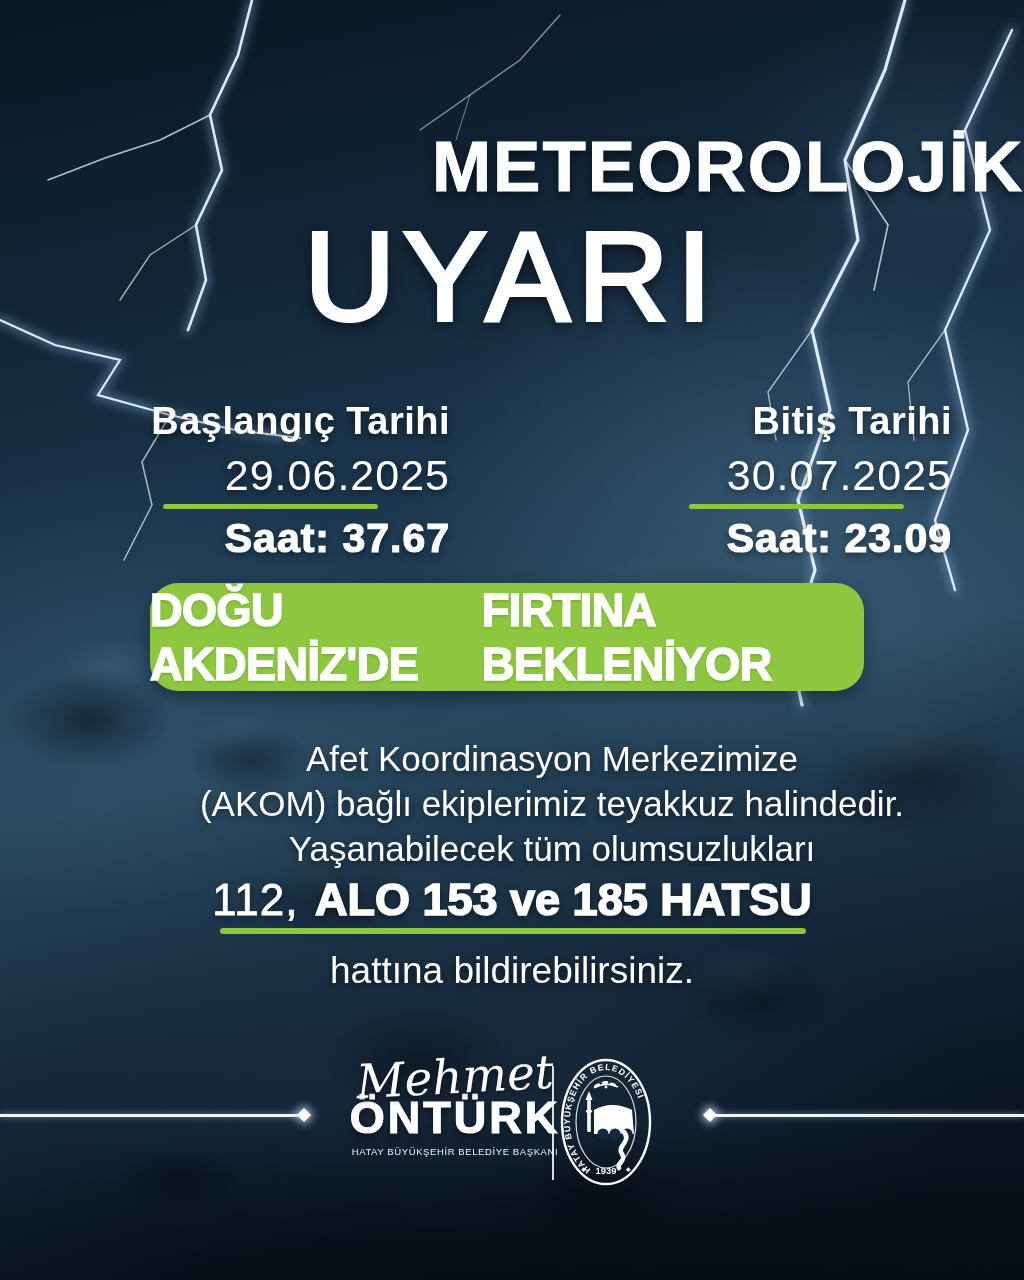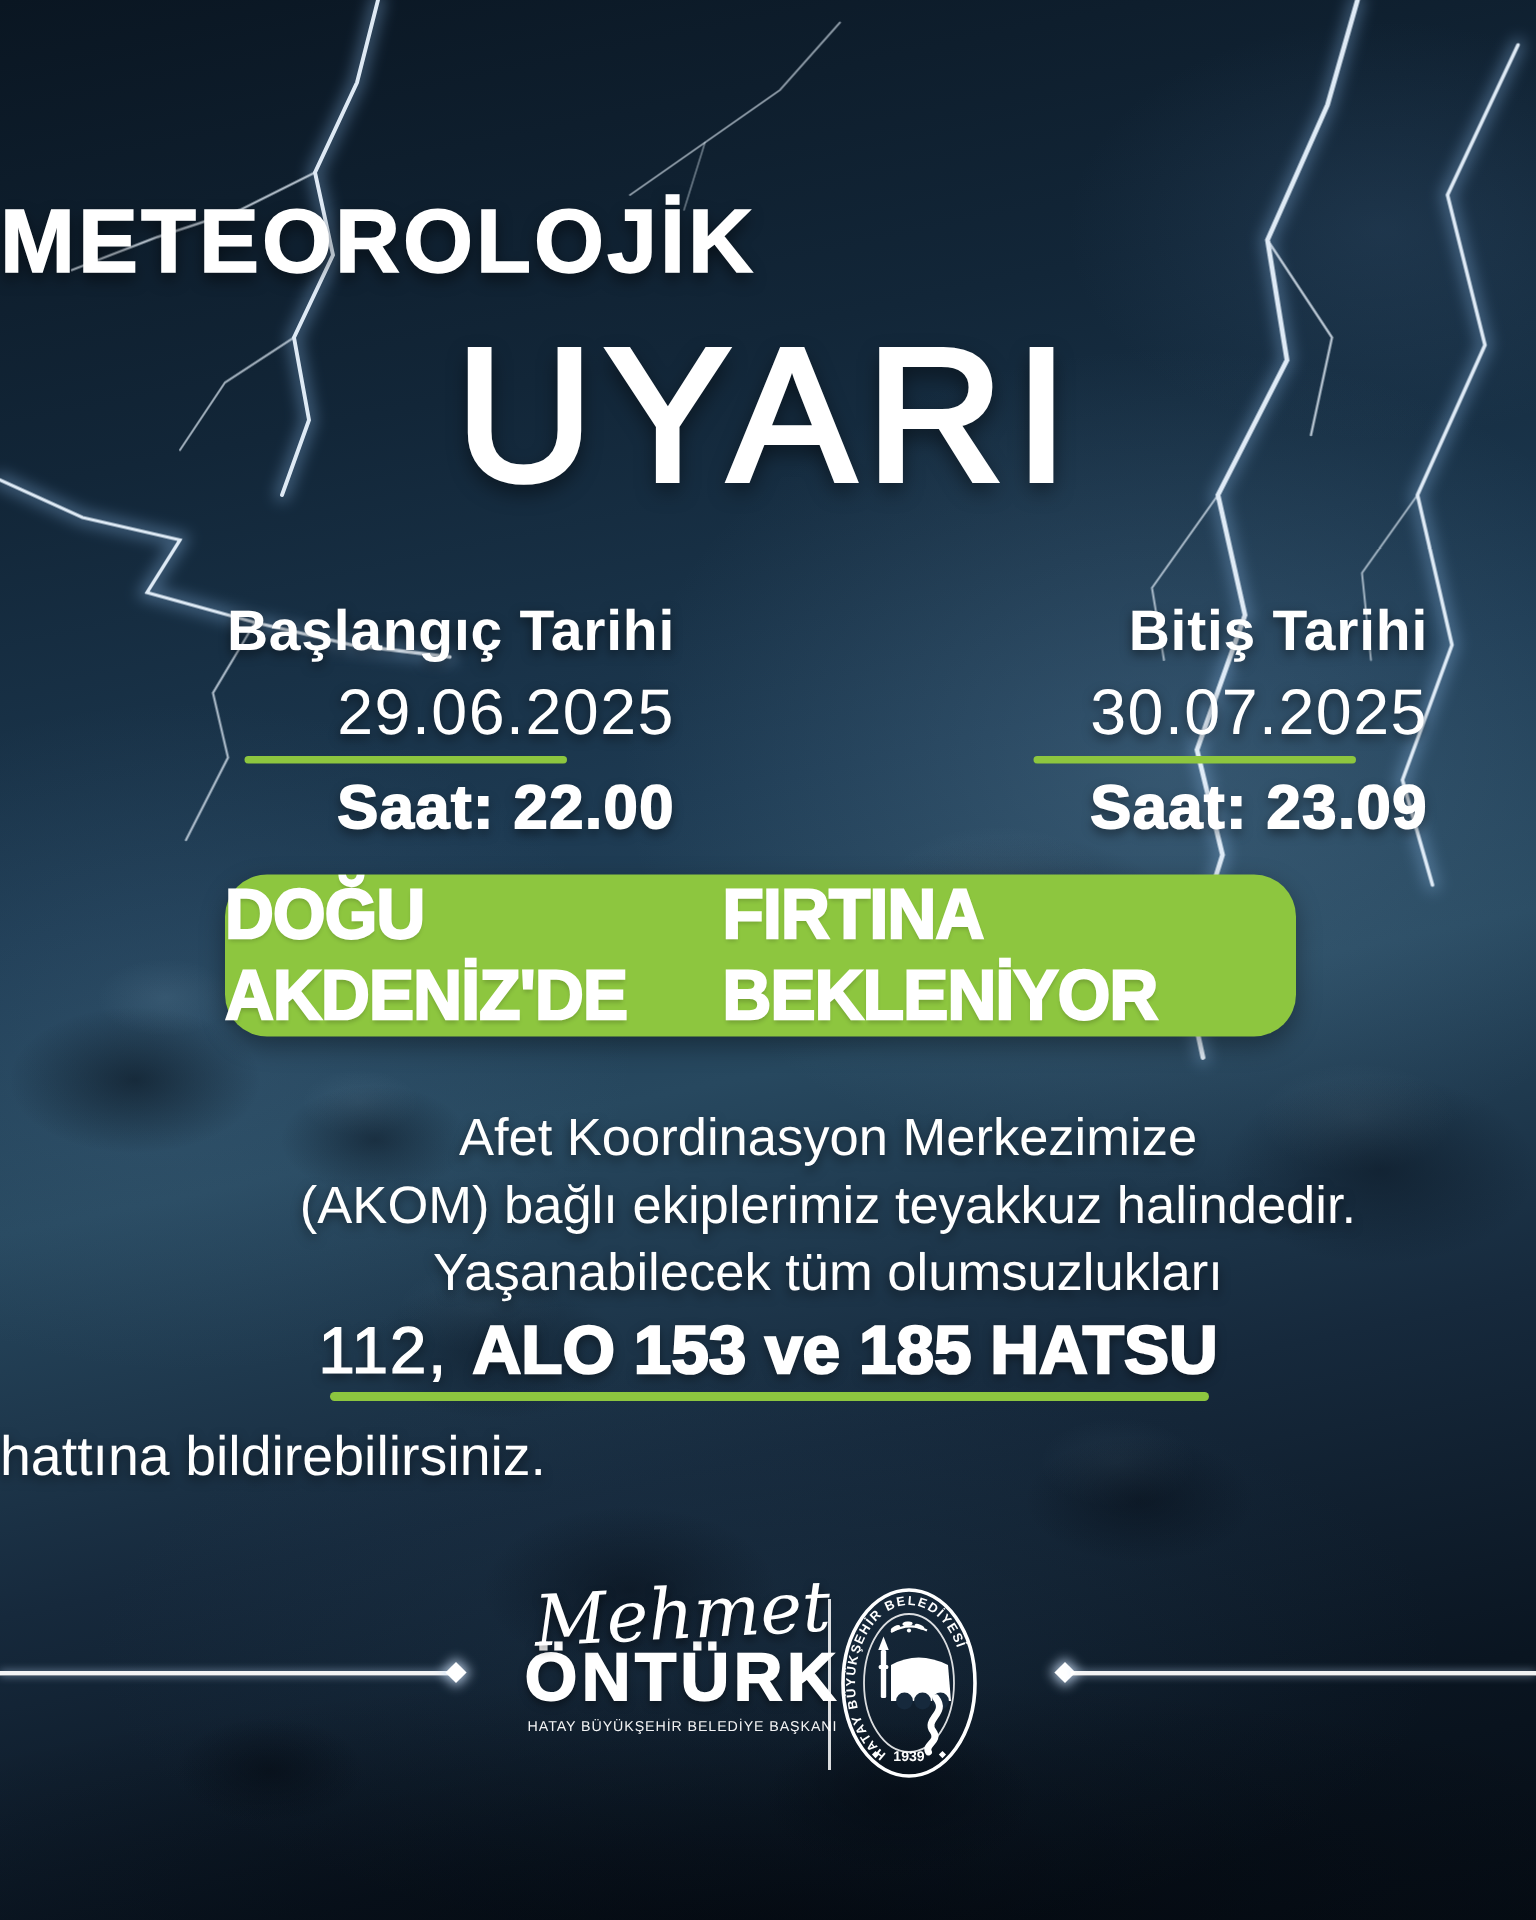--- a/index.html
+++ b/index.html
@@ -36,21 +36,21 @@
       radial-gradient(84px 46px at 320px 872px, rgba(150,190,215,.07), rgba(0,0,0,0) 65%),
       radial-gradient(160px 90px at 680px 620px, rgba(10,22,34,.40), rgba(0,0,0,0) 70%),
       radial-gradient(110px 58px at 665px 588px, rgba(170,205,230,.08), rgba(0,0,0,0) 65%),
       radial-gradient(900px 220px at 50% 101%, rgba(2,6,12,.65), rgba(0,0,0,0) 80%);
   }
   .lightning{position:absolute;inset:0;}
   .content{position:absolute;inset:0;z-index:3;}
 
   .title-line1{
     position:absolute;top:126px;left:0;width:100%;
-    text-align:left;font-size:60px;font-weight:bold;letter-spacing:2px;
+    text-align:right;font-size:71px;font-weight:bold;letter-spacing:2px;
     -webkit-text-stroke:1px #fff;
     text-shadow:0 5px 10px rgba(0,0,0,.55);
   }
   .title-line2{
     position:absolute;top:204px;left:0;width:100%;
     text-align:center;font-size:126px;font-weight:normal;letter-spacing:8px;
     -webkit-text-stroke:4px #fff;
     text-shadow:0 6px 14px rgba(0,0,0,.6);
   }
 
@@ -75,21 +75,21 @@
     text-shadow:0 2px 3px rgba(0,0,0,.18);
   }
 
   .message{position:absolute;top:736px;left:0;width:100%;text-align:center;
     font-size:35px;line-height:45px;text-shadow:0 3px 7px rgba(0,0,0,.5);padding-left:40px;}
   .hotline{position:absolute;top:874px;left:0;width:100%;text-align:center;
     text-shadow:0 3px 7px rgba(0,0,0,.5);}
   .hotline .prefix{font-size:44px;font-weight:normal;letter-spacing:1px;-webkit-text-stroke:.8px #fff;}
   .hotline .main{font-size:45px;font-weight:bold;letter-spacing:0;-webkit-text-stroke:1.6px #fff;margin-left:12px;}
   .hotline-underline{position:absolute;left:220px;top:928px;width:586px;height:6px;border-radius:3px;}
-  .closing{position:absolute;top:950px;left:0;width:100%;text-align:left;
+  .closing{position:absolute;top:950px;left:0;width:100%;text-align:center;
     font-size:37px;text-shadow:0 3px 7px rgba(0,0,0,.5);}
 
   .footer-line{position:absolute;top:1114px;height:3px;background:linear-gradient(to right,rgba(255,255,255,.95),rgba(255,255,255,.95));box-shadow:0 0 6px rgba(200,225,255,.6);}
   .footer-line.left{left:0;width:300px;}
   .footer-line.right{left:714px;width:310px;}
   .diamond{position:absolute;top:1110px;width:10px;height:10px;background:#fff;transform:rotate(45deg);box-shadow:0 0 8px 2px rgba(210,230,255,.8);}
   .diamond.left{left:299px;}
   .diamond.right{left:705px;}
 
   .signature{position:absolute;left:330px;top:1052px;width:250px;text-align:center;}
@@ -146,21 +146,21 @@
 
   <div class="content">
 
     <div class="title-line1">METEOROLOJİK</div>
     <div class="title-line2">UYARI</div>
 
     <div class="date-col start">
       <div class="date-label">Başlangıç Tarihi</div>
       <div class="date-value">29.06.2025</div>
       <div class="date-underline" style="background: rgb(141, 198, 63);"></div>
-      <div class="date-time">Saat: 22.00</div>
+      <div class="date-time">Saat: 37.67</div>
     </div>
 
     <div class="date-col end">
       <div class="date-label">Bitiş Tarihi</div>
       <div class="date-value">30.07.2025</div>
       <div class="date-underline" style="background: rgb(141, 198, 63);"></div>
       <div class="date-time">Saat: 23.09</div>
     </div>
 
     <div class="alert-banner" style="background: rgb(141, 198, 63);">

